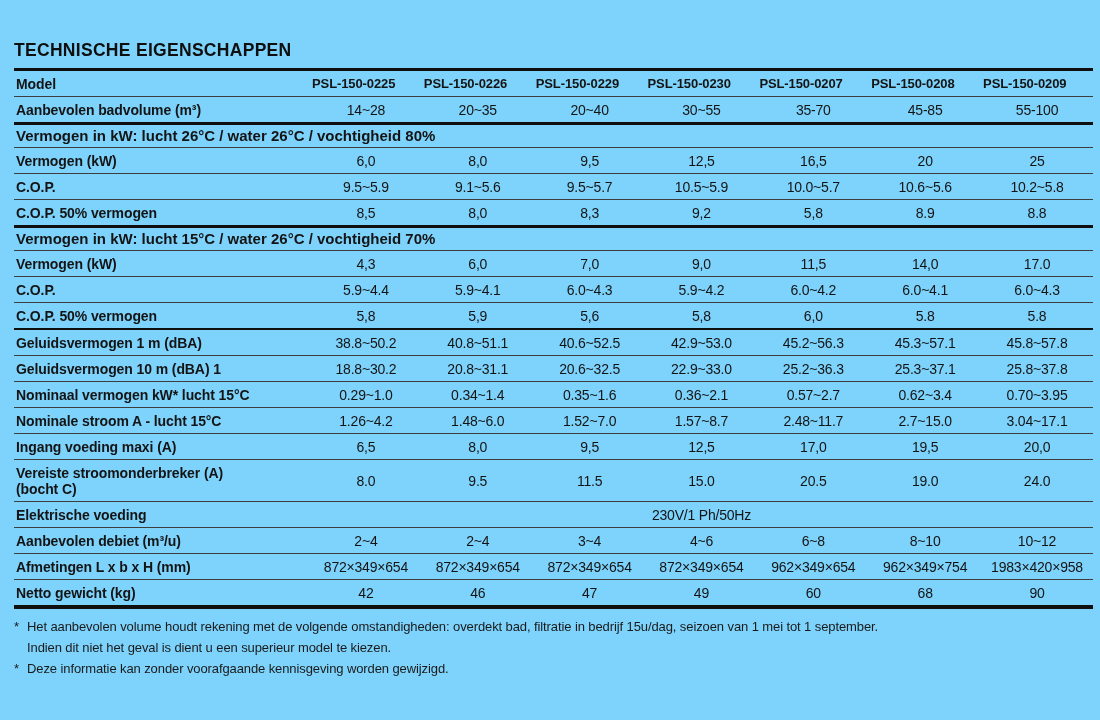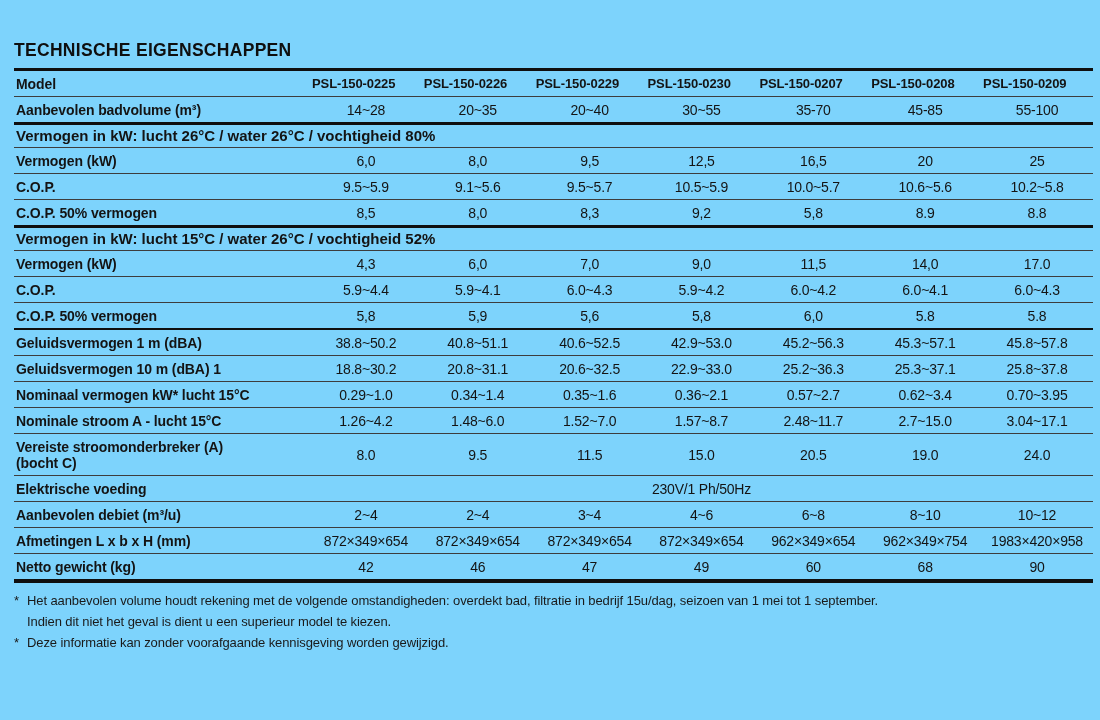--- a/index.html
+++ b/index.html
@@ -170,21 +170,21 @@
             <th class="row-label">C.O.P. 50% vermogen</th>
             <td class="value">8,5</td>
             <td class="value">8,0</td>
             <td class="value">8,3</td>
             <td class="value">9,2</td>
             <td class="value">5,8</td>
             <td class="value">8.9</td>
             <td class="value">8.8</td>
           </tr>
           <tr class="section-row">
-            <th colspan="8">Vermogen in kW: lucht 15°C / water 26°C / vochtigheid 52%</th>
+            <th colspan="8">Vermogen in kW: lucht 15°C / water 26°C / vochtigheid 70%</th>
           </tr>
           <tr>
             <th class="row-label">Vermogen (kW)</th>
             <td class="value">4,3</td>
             <td class="value">6,0</td>
             <td class="value">7,0</td>
             <td class="value">9,0</td>
             <td class="value">11,5</td>
             <td class="value">14,0</td>
             <td class="value">17.0</td>
@@ -241,20 +241,30 @@
           </tr>
           <tr>
             <th class="row-label">Nominale stroom A - lucht 15°C</th>
             <td class="value">1.26~4.2</td>
             <td class="value">1.48~6.0</td>
             <td class="value">1.52~7.0</td>
             <td class="value">1.57~8.7</td>
             <td class="value">2.48~11.7</td>
             <td class="value">2.7~15.0</td>
             <td class="value">3.04~17.1</td>
+          </tr>
+          <tr>
+            <th class="row-label">Ingang voeding maxi (A)</th>
+            <td class="value">6,5</td>
+            <td class="value">8,0</td>
+            <td class="value">9,5</td>
+            <td class="value">12,5</td>
+            <td class="value">17,0</td>
+            <td class="value">19,5</td>
+            <td class="value">20,0</td>
           </tr>
           <tr>
             <th class="row-label">Vereiste stroomonderbreker (A)
 (bocht C)</th>
             <td class="value">8.0</td>
             <td class="value">9.5</td>
             <td class="value">11.5</td>
             <td class="value">15.0</td>
             <td class="value">20.5</td>
             <td class="value">19.0</td>

